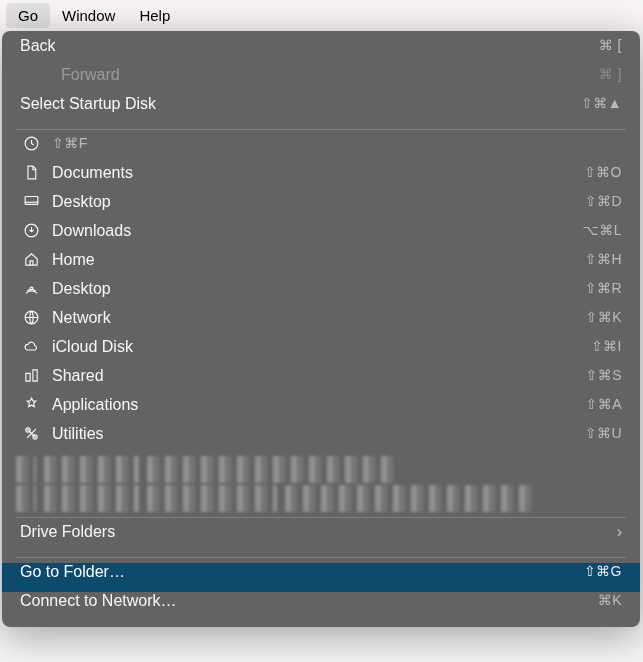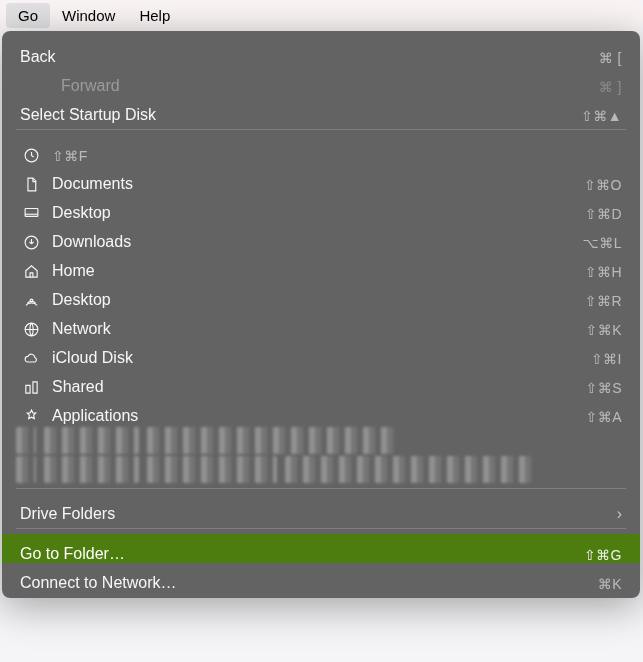--- a/index.html
+++ b/index.html
@@ -37,32 +37,32 @@
       width: 638px;
       background: rgba(78,78,80,0.88);
       border-radius: 8px;
       box-shadow: 0 8px 40px rgba(0,0,0,0.35);
       padding: 6px 0;
       color: #fff;
       backdrop-filter: blur(20px);
     }
     .menu-item {
       display: flex;
-      align-items: flex-end;
+      align-items: flex-start;
       height: 29px;
       padding: 0 18px;
       color: rgba(255,255,255,0.95);
       cursor: default;
     }
     .menu-item.disabled {
       color: rgba(255,255,255,0.35);
       margin-left: 41px;
     }
     .menu-item.highlighted {
-      background: #4d7c0f;
+      background: #0c4a6e;
       color: #fff;
     }
     .menu-item .icon {
       width: 22px;
       display: inline-flex;
       align-items: center;
       justify-content: center;
       margin-right: 10px;
       flex-shrink: 0;
     }
@@ -218,20 +218,31 @@
   </div>
   <div class="menu-item">
     <span class="icon">
         <svg viewBox="0 0 24 24" fill="none" stroke="currentColor" stroke-width="1.6">
           <path d="M12 3l2 4h4l-3 3 1 5-4-2-4 2 1-5-3-3h4z"></path>
         </svg>
       </span>
     <span class="label">Applications</span>
     <span class="shortcut">⇧⌘A</span>
   </div>
+  <div class="menu-item">
+    <span class="icon">
+        <svg viewBox="0 0 24 24" fill="none" stroke="currentColor" stroke-width="1.6">
+          <path d="M6 18L18 6M6 6l12 12"></path>
+          <circle cx="7" cy="7" r="3"></circle>
+          <circle cx="17" cy="17" r="3"></circle>
+        </svg>
+      </span>
+    <span class="label">Utilities</span>
+    <span class="shortcut">⇧⌘U</span>
+  </div>
 
   <div class="pixelated-row">
     <div class="pixel-block" style="width:20px"></div>
     <div class="pixel-block" style="width:95px"></div>
     <div class="pixel-block" style="width:250px"></div>
   </div>
   <div class="pixelated-row">
     <div class="pixel-block" style="width:20px"></div>
     <div class="pixel-block" style="width:95px"></div>
     <div class="pixel-block" style="width:130px"></div>

